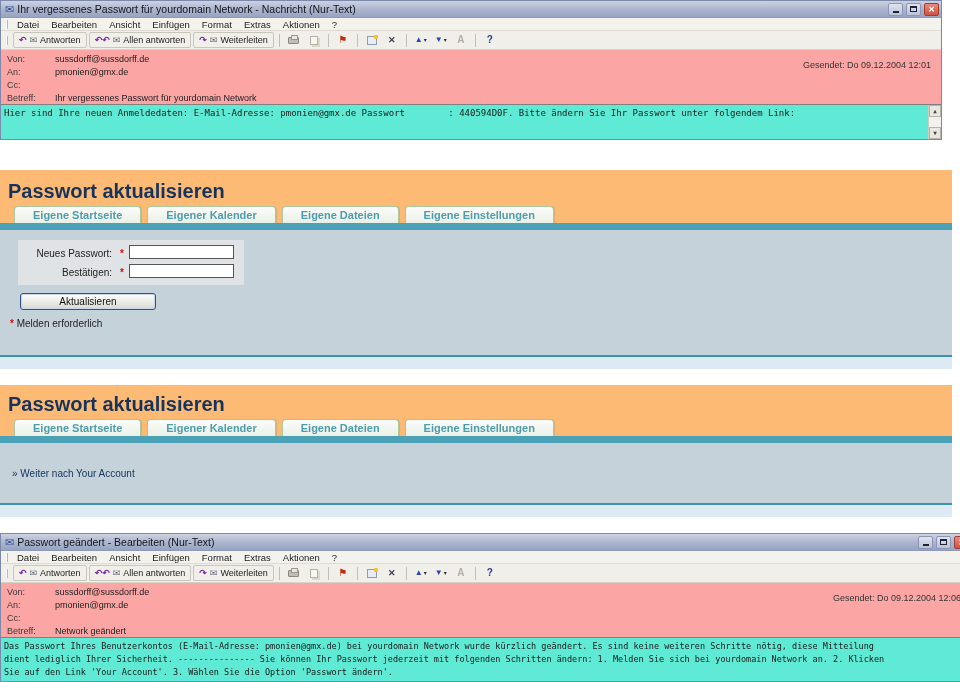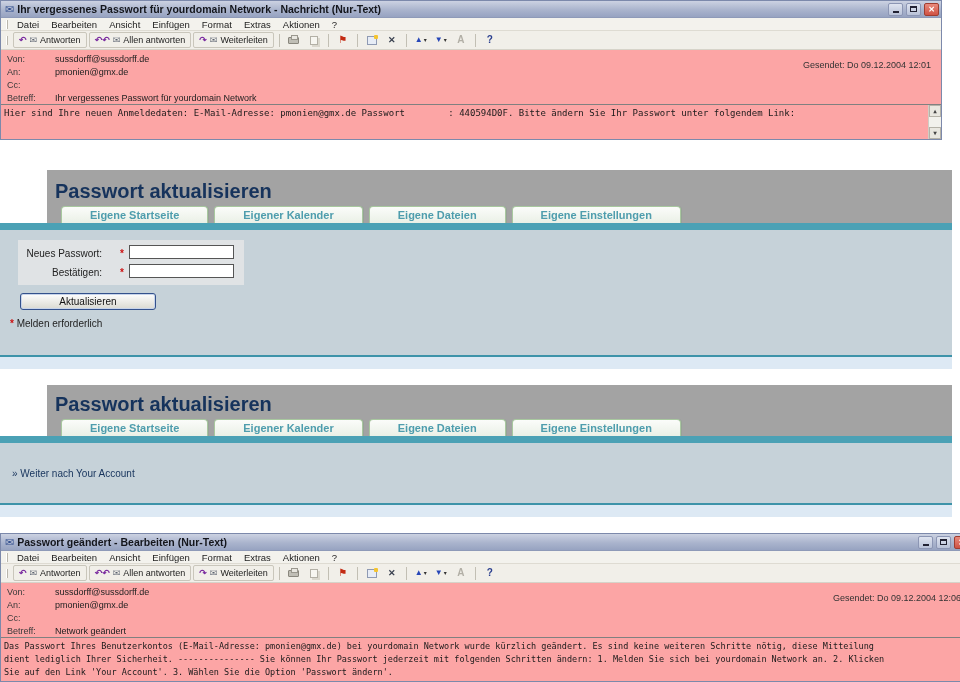--- a/index.html
+++ b/index.html
@@ -10,21 +10,21 @@
   }
 
   
   .xp-window { position:absolute; background:#fff; border:1px solid #7c89ab; overflow:hidden; }
   .titlebar {
     height:17px; display:flex; align-items:center; gap:3px; padding:0 2px 0 4px;
     background:linear-gradient(180deg,#ccd2e2 0%,#aab4cd 55%,#97a3c1 100%);
     border-bottom:1px solid #8e9ab8;
   }
   .mail-ico { font-size:11px; line-height:11px; color:#33508f; }
-  .title-text { flex:1; font-size:10.5px; font-weight:bold; color:#14161c; white-space:nowrap; overflow:hidden; }
+  .title-text { flex:1; font-size:10.5px; font-weight:normal; color:#14161c; white-space:nowrap; overflow:hidden; }
   .winbtn {
     width:15px; height:13px; border:1px solid #8c96b4; border-radius:2px;
     display:flex; align-items:center; justify-content:center;
     font-size:8px; color:#223; background:linear-gradient(#dfe4f0,#b9c2d8); flex:0 0 auto;
   }
   .winbtn.close { background:linear-gradient(#e98a7d,#cf5244); color:#fff; font-weight:bold; border-color:#a03d30; }
   .winbtn.min i { display:block; width:6px; height:2px; background:#223; margin-top:6px; }
   .winbtn.rest i { display:block; width:7px; height:6px; border:1px solid #223; border-top-width:2px; background:transparent; }
 
   .menubar {
@@ -60,51 +60,51 @@
   .ico-a { color:#b2afa6; font-weight:bold; font-size:10px; line-height:1; }
   .ico-help { color:#2a3f8f; font-weight:bold; font-size:10px; line-height:1; }
 
   .mailheaders { position:relative; background:#fca5a5; padding:3px 0 2px 6px; height:54px; }
   .hrow { display:flex; font-size:9px; line-height:13px; color:#222; }
   .hlabel { width:48px; color:#3a3a3a; flex:0 0 auto; }
   .hval { white-space:nowrap; }
   .gesendet { position:absolute; right:10px; top:10px; font-size:9px; color:#333; }
 
   .mailbody {
-    position:relative; border-top:1px solid #808080; background:#fca5a5;
+    position:relative; border-top:1px solid #808080; background:#5eead4;
     font-family:"DejaVu Sans Mono", monospace; font-size:9px; line-height:12px;
     padding:2px 16px 2px 3px; color:#1a1a1a; overflow:hidden;
   }
   .bodyline { white-space:pre; overflow:hidden; }
   .bodylink { color:#0000bb; text-decoration:underline; white-space:pre; display:inline-block; }
   .vscroll { position:absolute; right:0; top:0; bottom:0; width:13px; background:#f2f1ec; border-left:1px solid #d0cdc4; }
   .varrow { height:12px; background:#e9e7e0; border:1px solid #b5b2a8; font-size:6px; text-align:center; line-height:10px; color:#444; }
   .varrow.down { position:absolute; bottom:0; left:0; right:0; }
 
   
   .webpanel { position:absolute; left:0; width:952px; overflow:hidden; }
-  .wp-top { background:#a3a3a3; padding:10px 0 0 8px;margin-left:47px; }
+  .wp-top { background:#fdba74; padding:10px 0 0 8px; }
   .wp-title { font-size:20px; font-weight:bold; color:#16335c; letter-spacing:0; }
   .wp-tabs { display:flex; gap:6px; margin:3px 0 0 6px; }
   .wp-tab {
-    padding:2px 28px; background:linear-gradient(#fbfcfa,#eaf0e6);
+    padding:2px 18px; background:linear-gradient(#fbfcfa,#eaf0e6);
     border:1px solid #a8c89f; border-bottom:none; border-radius:4px 4px 0 0;
     font-size:11px; font-weight:bold; color:#4e9dad; white-space:nowrap;
     box-shadow:1px 0 0 rgba(130,160,130,.35);
   }
   .wp-bar { height:7px; background:#4ba1b5; }
   .wp-content { background:#c6d2d9; padding:10px 8px; }
   .wp-line { height:2px; background:#3d93a9; }
   .wp-footer { height:12px; background:#dde9f4; }
 
   .form-box {
     display:grid; grid-template-columns:104px 110px; gap:3px 2px;
     background:#e0e3e5; padding:5px 5px; width:max-content; margin-left:10px;
   }
-  .flabel { display:flex; justify-content:flex-end; align-items:center; gap:18px; font-size:10px; color:#222; padding-right:3px; height:16px; }
+  .flabel { display:flex; justify-content:flex-end; align-items:center; gap:8px; font-size:10px; color:#222; padding-right:3px; height:16px; }
   .req { color:#cc1111; font-weight:bold; }
   .finput { width:105px; height:14px; border:1px solid #555; background:#fff; font-size:10px; padding:0 2px; }
   .update-btn {
     display:block; margin:8px 0 0 12px; width:136px; height:17px; font-size:10px; color:#111;
     font-family:inherit; background:linear-gradient(#fefefe,#d9d9d1);
     border:1px solid #33518c; border-radius:3px; box-shadow:inset 0 0 0 1px #c7d4ea;
   }
   .form-note { margin:8px 0 0 2px; font-size:10px; color:#222; }
   .wp-msg { font-size:10px; color:#2a3a44; margin:3px 0 0 4px; }
   .wp-linkrow { margin:15px 0 4px 4px; font-size:10px; color:#16335c; }

